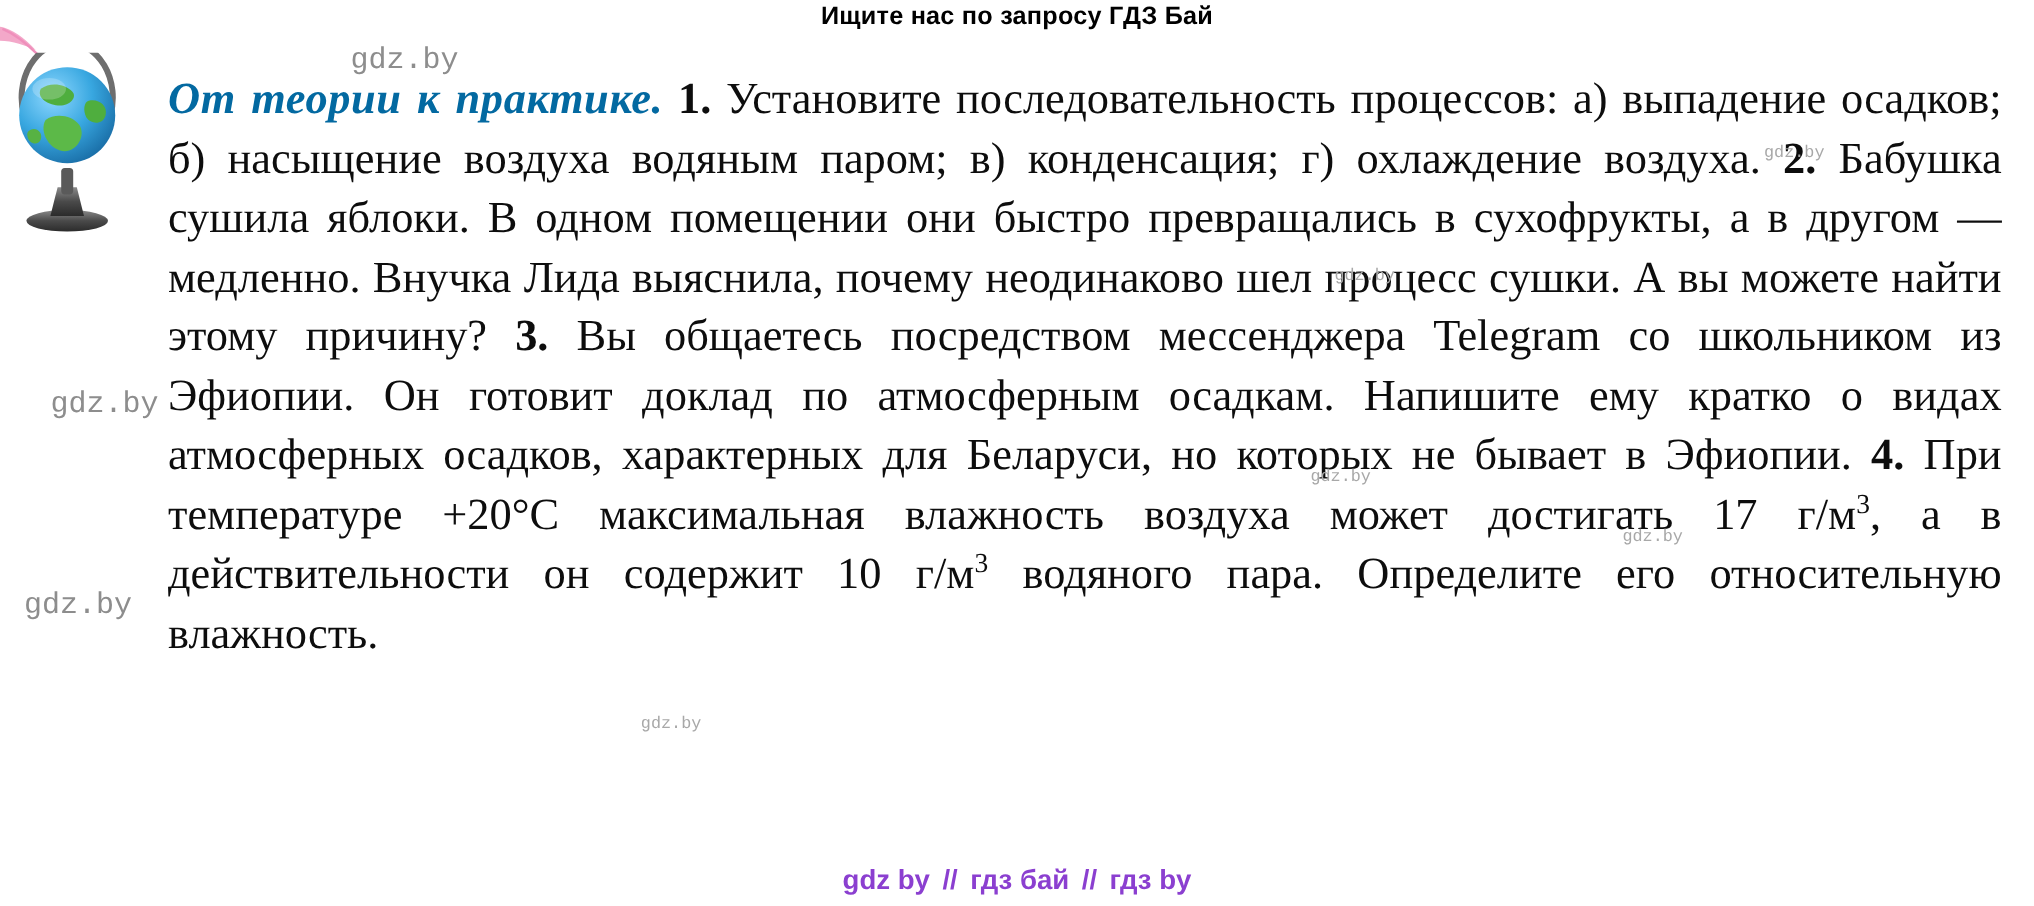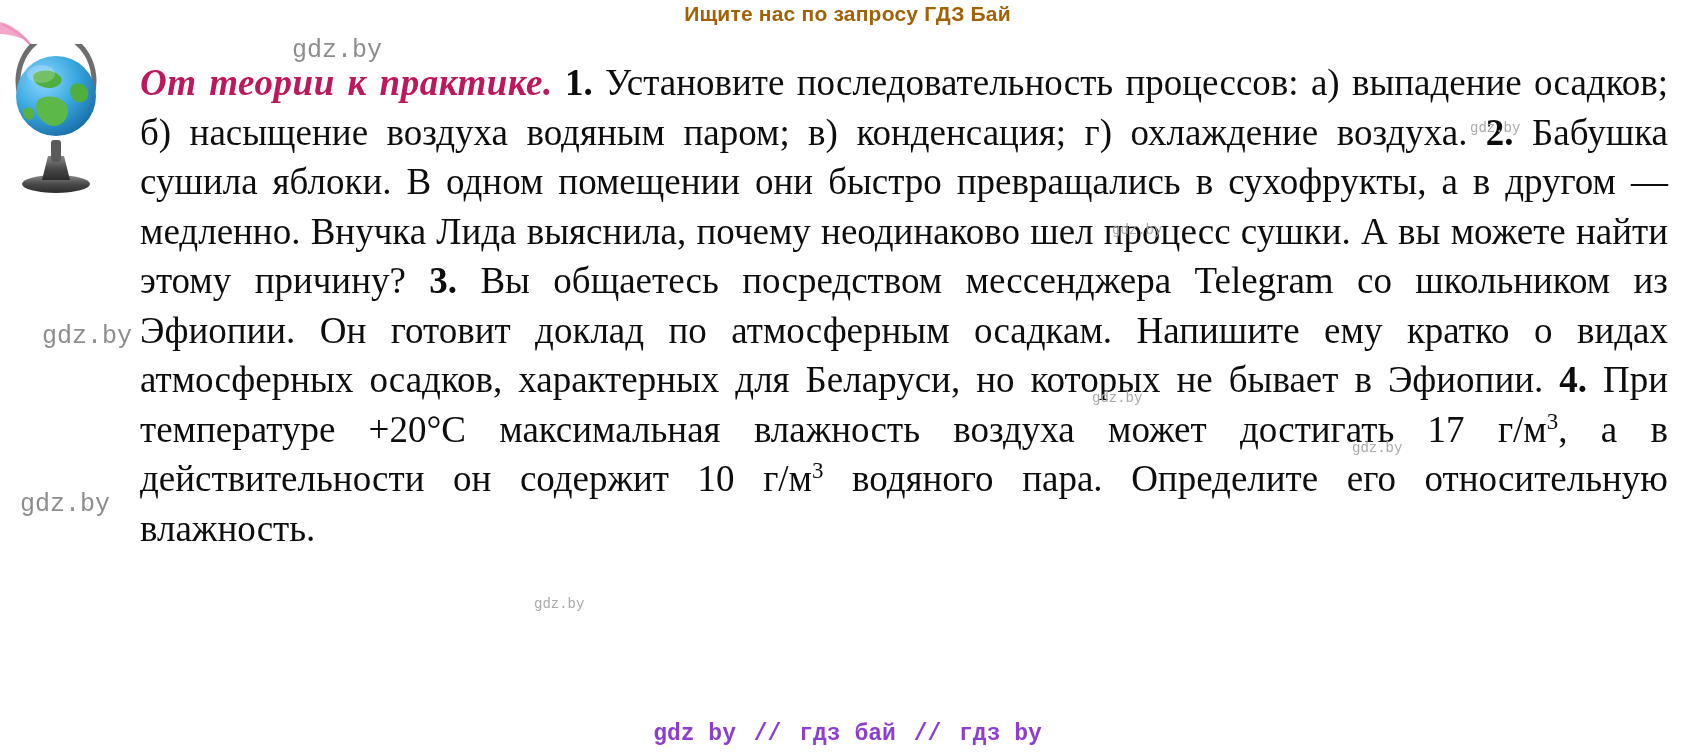--- a/index.html
+++ b/index.html
@@ -15,36 +15,36 @@
     font-family: "Liberation Serif", serif;
   }
 
   
   .top-promo {
     position: absolute;
     top: 2px;
     left: 0;
     width: 100%;
     text-align: center;
-    color: #a16207;
+    color: #000000;
     font-family: "Liberation Sans", sans-serif;
     font-size: 21px;
     font-weight: 700;
     letter-spacing: 0.2px;
   }
 
   
   .bottom-promo {
     position: absolute;
     bottom: 8px;
     left: 0;
     width: 100%;
     text-align: center;
     color: #8b3fd0;
-    font-family: Liberation Mono, monospace;
+    font-family: Liberation Sans, sans-serif;
     font-size: 23px;
     font-weight: 700;
   }
   .bottom-promo .sep {
     color: #8b3fd0;
     font-weight: 700;
     padding: 0 4px;
   }
 
   
@@ -73,21 +73,21 @@
     width: 1528px;
     color: #0d0d0d;
     font-family: "Liberation Serif", serif;
     font-size: 37px;
     line-height: 49.5px;
     text-align: justify;
     text-justify: inter-word;
   }
   .content p { margin: 0; }
   .heading-em {
-    color: #be185d;
+    color: #0369a1;
     font-style: italic;
     font-weight: 700;
     letter-spacing: 0.5px;
   }
   .num { font-weight: 700; }
   sup { font-size: 0.62em; vertical-align: super; line-height: 0; }
 
   
   .wm {
     position: absolute;

